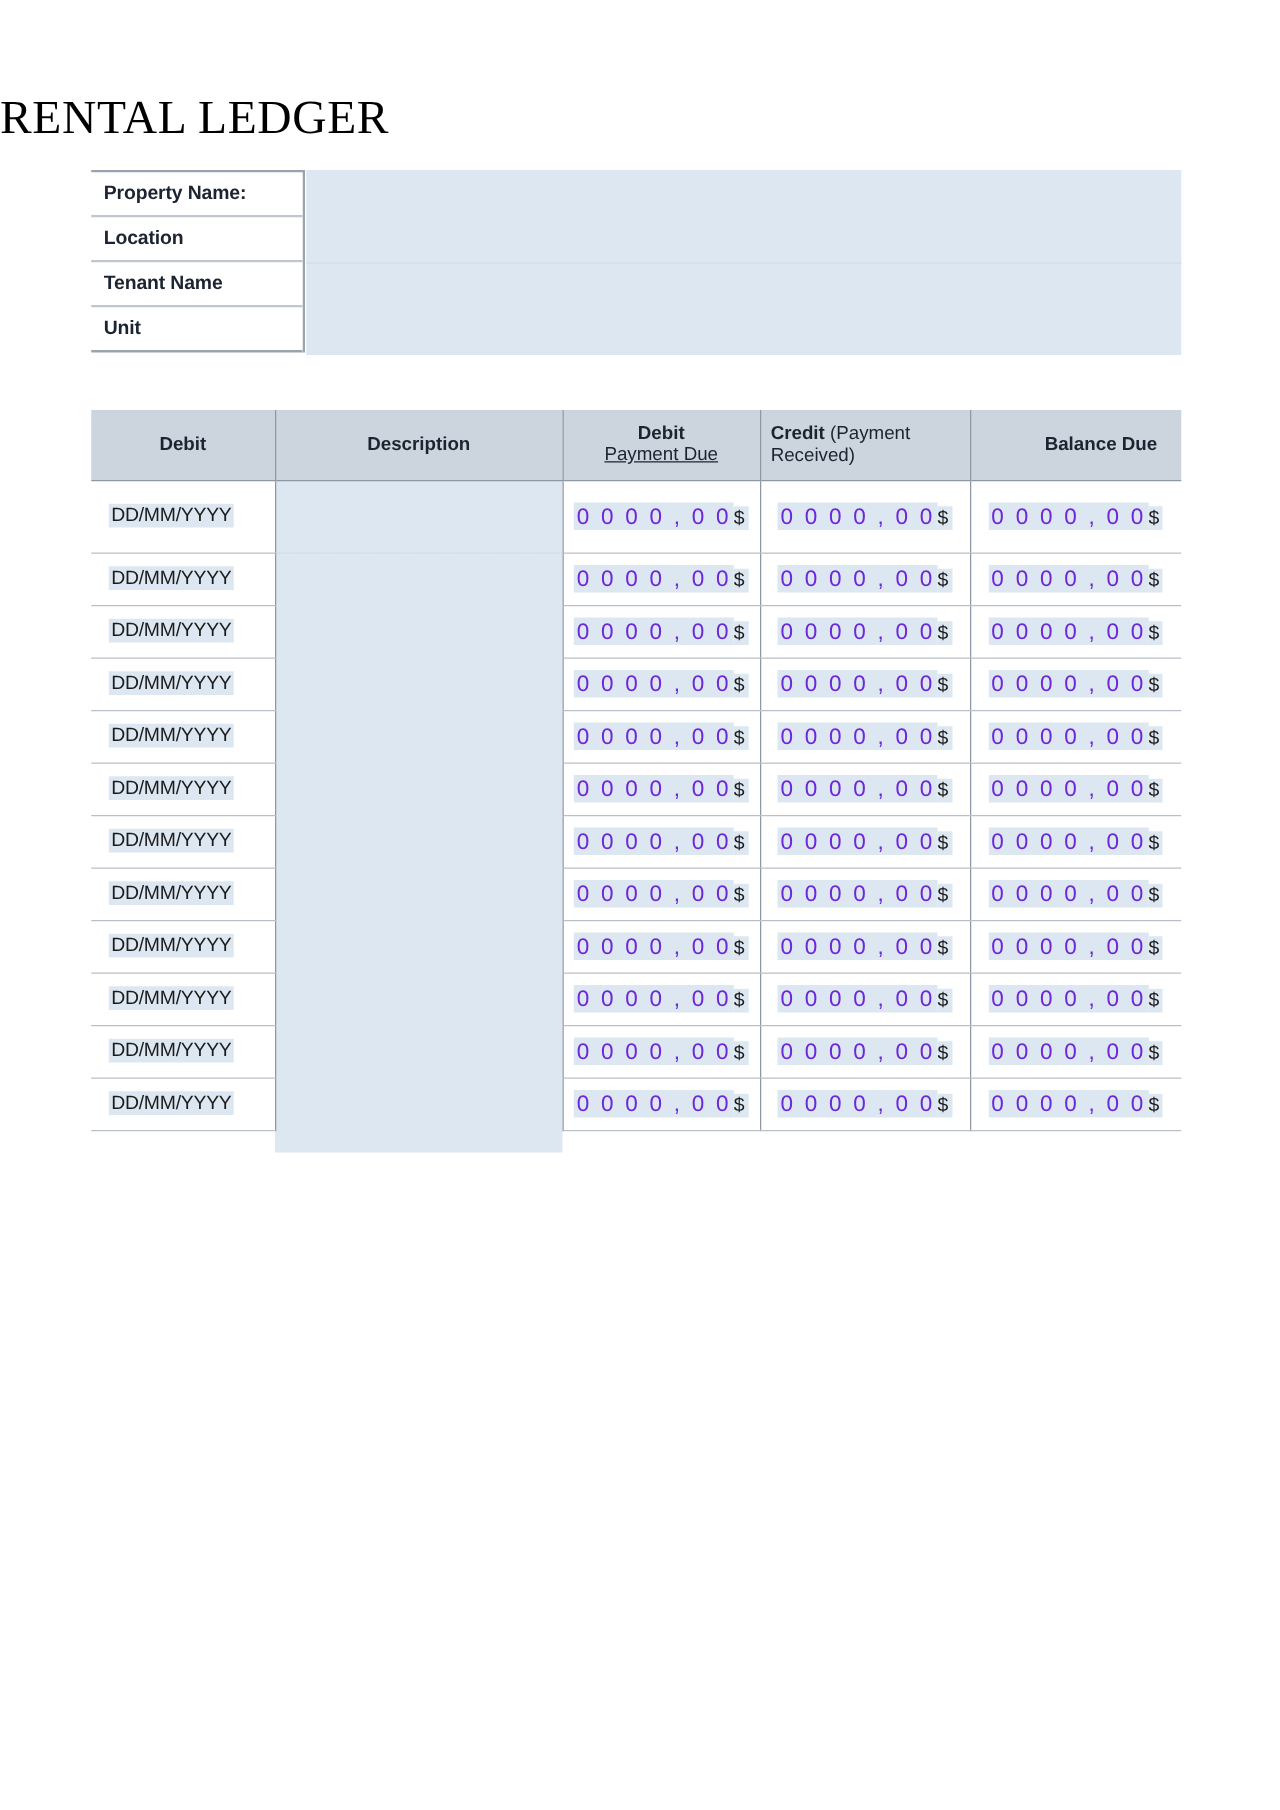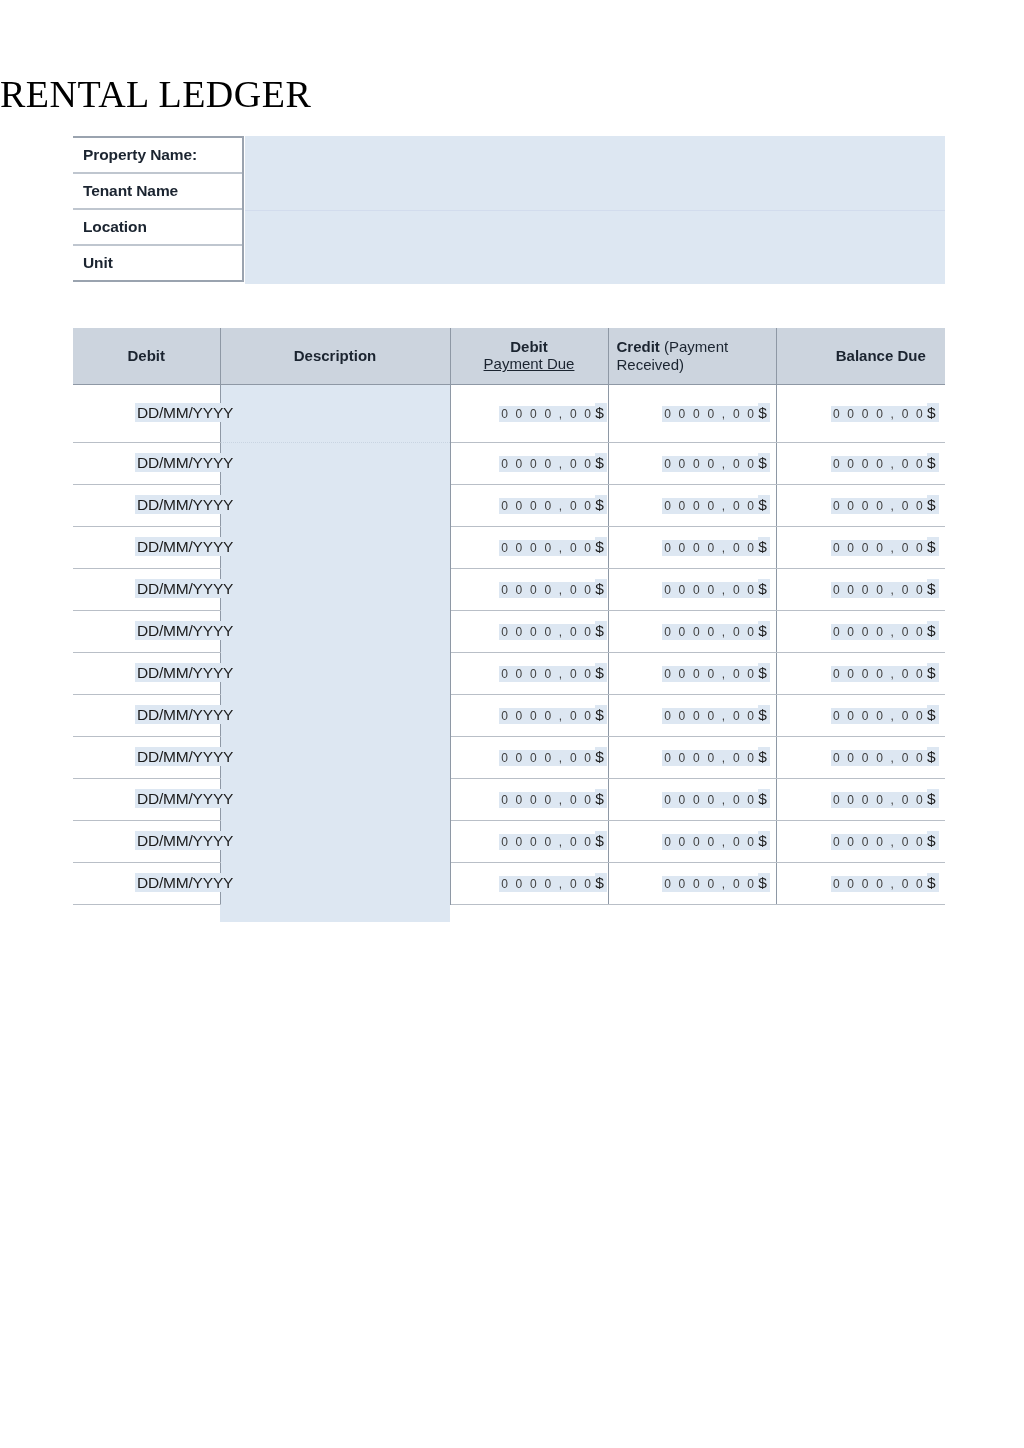--- a/index.html
+++ b/index.html
@@ -166,31 +166,30 @@
   tbody td.c-balance { border-right: none; }
   tbody td.c-debit,
   tbody td.c-credit,
   tbody td.c-balance {
     text-align: center;
   }
 
   .hl {
     background: #dde7f2;
     padding: 1px 2px;
-    margin-left: 48px;
   }
   .date-txt {
     font-size: 15.5px;
     color: #1b1b1b;
     letter-spacing: -0.2px;
     white-space: nowrap;
   }
   .amt-txt {
-    font-size: 12px;
-    color: #404040;
+    font-size: 18px;
+    color: #6d28d9;
     letter-spacing: 2.2px;
     white-space: nowrap;
   }
   .cur {
     background: #dde7f2;
     padding: 1px 3px 1px 0;
     font-size: 15.5px;
     letter-spacing: 0;
   }
 </style>
@@ -200,24 +199,24 @@
 <div class="doc-title">RENTAL LEDGER</div>
 
 <div class="info-table">
   <div class="info-fill"></div>
   <div class="info-fill-div"></div>
   <div class="info-labels">
     <div class="info-row">
       <span class="lbl">Property Name:</span>
     </div>
     <div class="info-row">
-      <span class="lbl">Tenant Name</span>
+      <span class="lbl">Location</span>
     </div>
     <div class="info-row">
-      <span class="lbl">Location</span>
+      <span class="lbl">Tenant Name</span>
     </div>
     <div class="info-row">
       <span class="lbl">Unit</span>
     </div>
   </div>
 </div>
 
 <div class="ledger">
   <div class="desc-block"></div>
   <table class="ledger-tbl">

